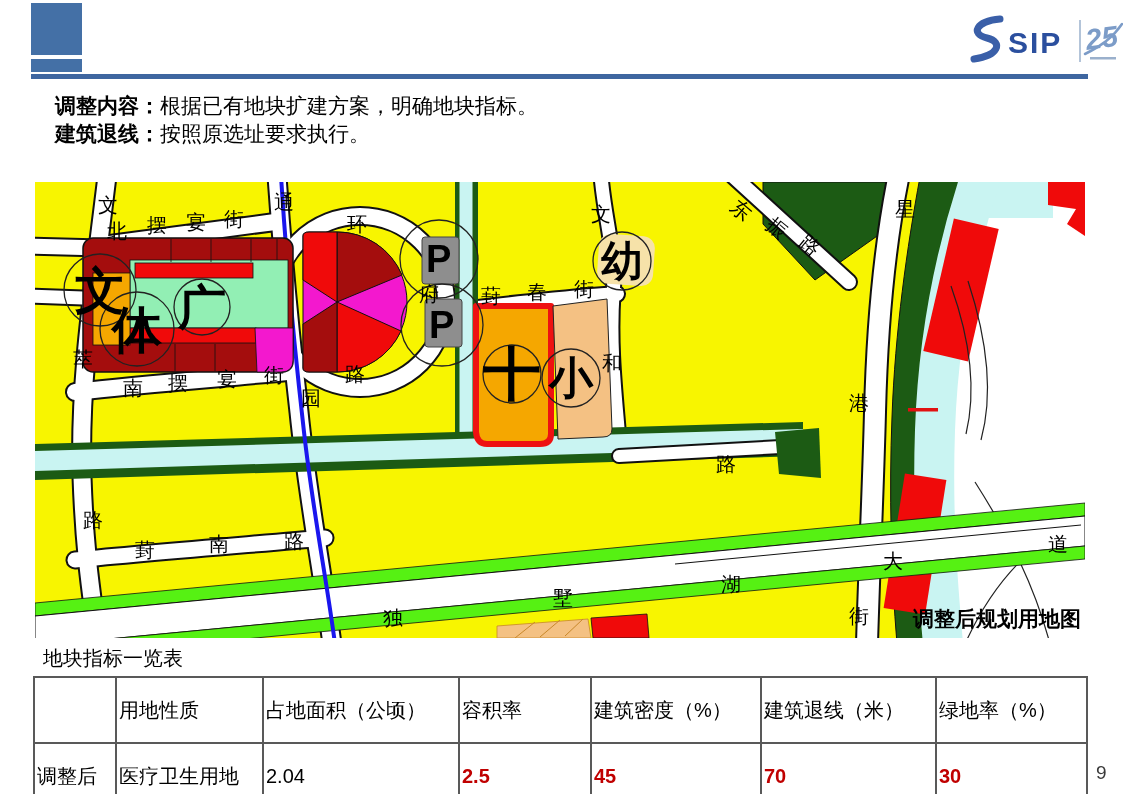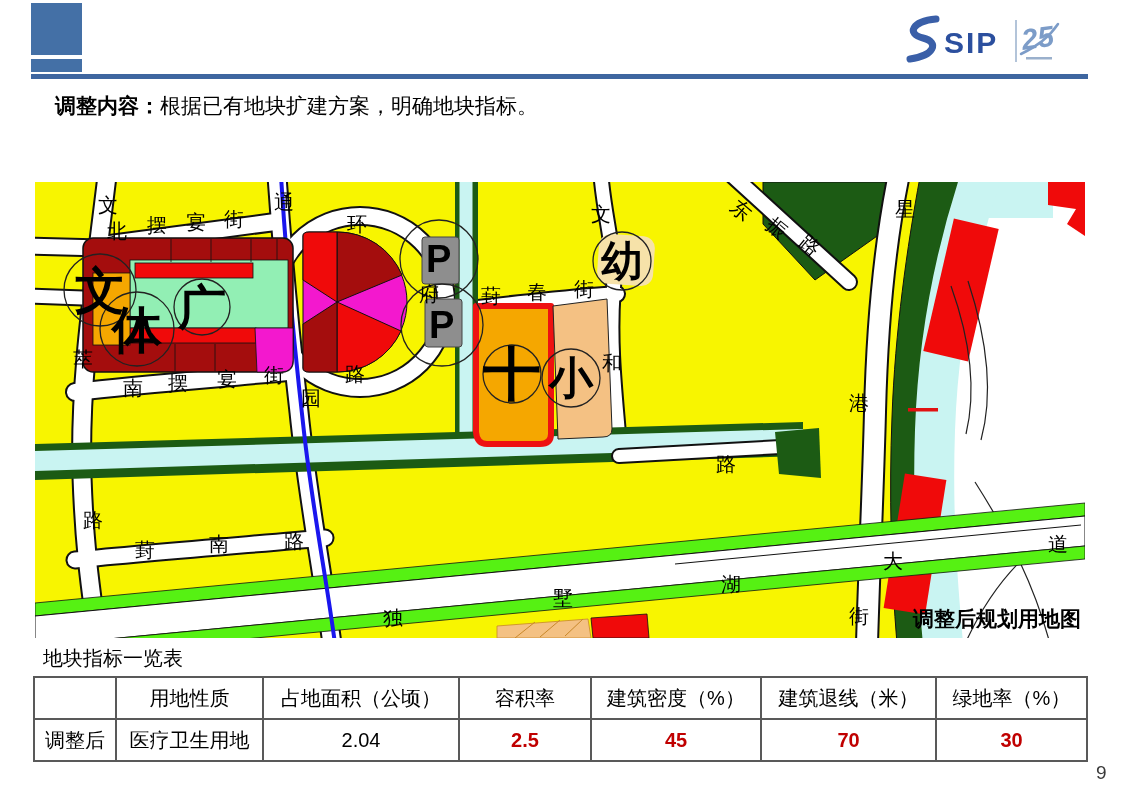--- a/index.html
+++ b/index.html
@@ -3,31 +3,31 @@
 <meta charset="utf-8">
 <style>
   html,body{margin:0;padding:0;background:#fff;}
   .slide{position:relative;width:1123px;height:794px;background:#fff;overflow:hidden;
          font-family:"Liberation Sans","DejaVu Sans",sans-serif;color:#000;}
   
   .hdr-sq{position:absolute;left:31px;top:3px;width:51px;height:52px;background:#4470A6;}
   .hdr-bar{position:absolute;left:31px;top:59px;width:51px;height:13px;background:#4470A6;}
   .hdr-title{position:absolute;left:97px;top:4px;font-size:44px;font-weight:bold;color:#3E66A0;letter-spacing:2px;}
   .hdr-rule{position:absolute;left:31px;top:74px;width:1057px;height:5px;background:#3E66A0;}
-  .logo{position:absolute;left:900px;top:12px;width:160px;height:58px;}
+  .logo{position:absolute;left:964px;top:12px;width:160px;height:58px;}
   
   .intro{position:absolute;left:43px;top:92px;font-size:21px;line-height:28px;}
   .intro b{font-weight:bold;margin-left:12px;}
   
   .map{position:absolute;left:35px;top:182px;width:1050px;height:456px;overflow:hidden;}
   
   .tbl-caption{position:absolute;left:43px;top:645px;font-size:20px;color:#000;}
   table.ind{position:absolute;left:33px;top:676px;border-collapse:collapse;table-layout:fixed;}
-  table.ind td{border:2px solid #595959;text-align:center;vertical-align:middle;
-               font-size:20px;height:40px;padding:0 2px;background:#fff;}
+  table.ind td{border:2px solid #595959;text-align:left;vertical-align:middle;
+               font-size:20px;height:40px;padding:12px 2px;background:#fff;}
   table.ind td.red{color:#C00000;font-weight:bold;border-radius:6px;}
   .pagenum{position:absolute;left:1096px;top:762px;font-size:19px;color:#3a3a3a;}
 </style>
 </head>
 <body>
 
 <div class="slide">
 
   <div class="hdr-sq"></div>
   <div class="hdr-bar"></div>
@@ -43,20 +43,21 @@
       <g>
         <text x="123" y="38" font-size="29" font-weight="bold" font-style="italic" fill="#7C9CC8" transform="rotate(-8 123 38)">25</text>
         <path d="M121,42 C138,34 150,24 158,12" fill="none" stroke="#7C9CC8" stroke-width="2.5" stroke-linecap="round"></path>
         <rect x="126" y="45" width="26" height="2.5" fill="#9AB0CC"></rect>
       </g>
     </svg>
   </div>
 
   <div class="intro">
     <div><b>调整内容：</b><span>根据已有地块扩建方案，明确地块指标。</span></div>
+    <div><b>建筑退线：</b><span>按照原选址要求执行。</span></div>
   </div>
 
   <div class="map">
     <svg width="1050" height="456" viewBox="0 0 1050 456">
 
       <rect x="0" y="0" width="1050" height="456" fill="#F8F500"></rect>
 
       <polygon points="938,-5 1050,-5 1050,462 898,462 900,300 903,150 938,40" fill="#FFFFFF"></polygon>
 
       <g stroke="#111" stroke-width="1">

